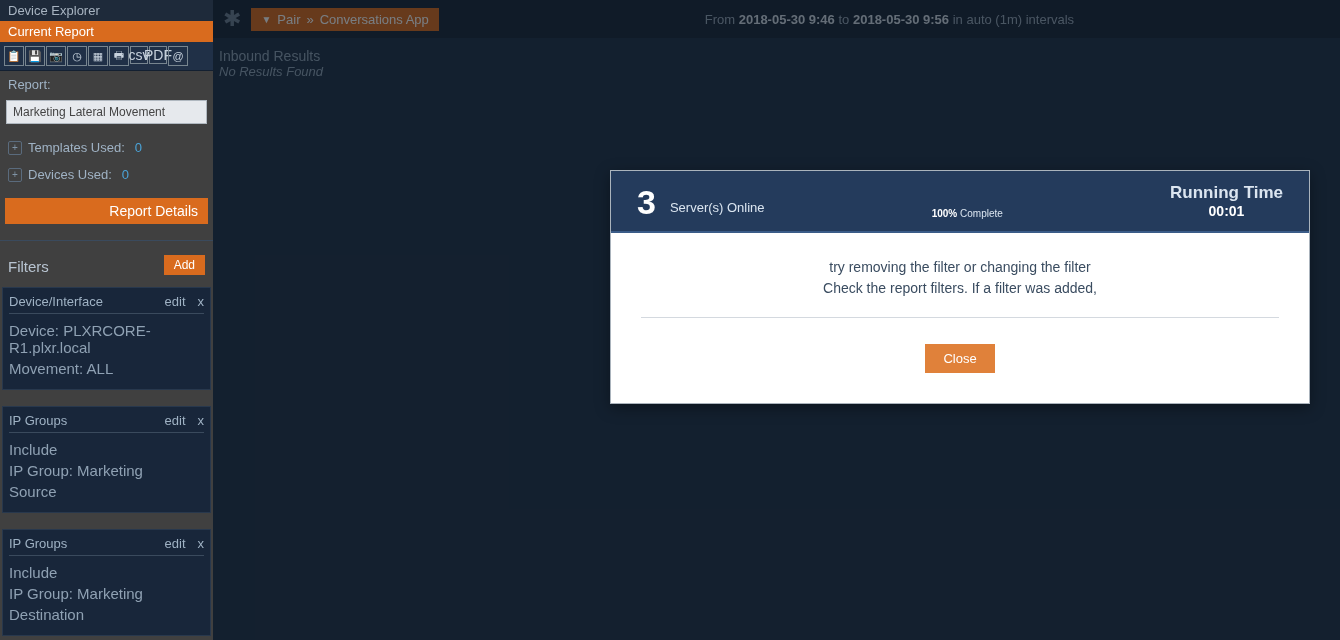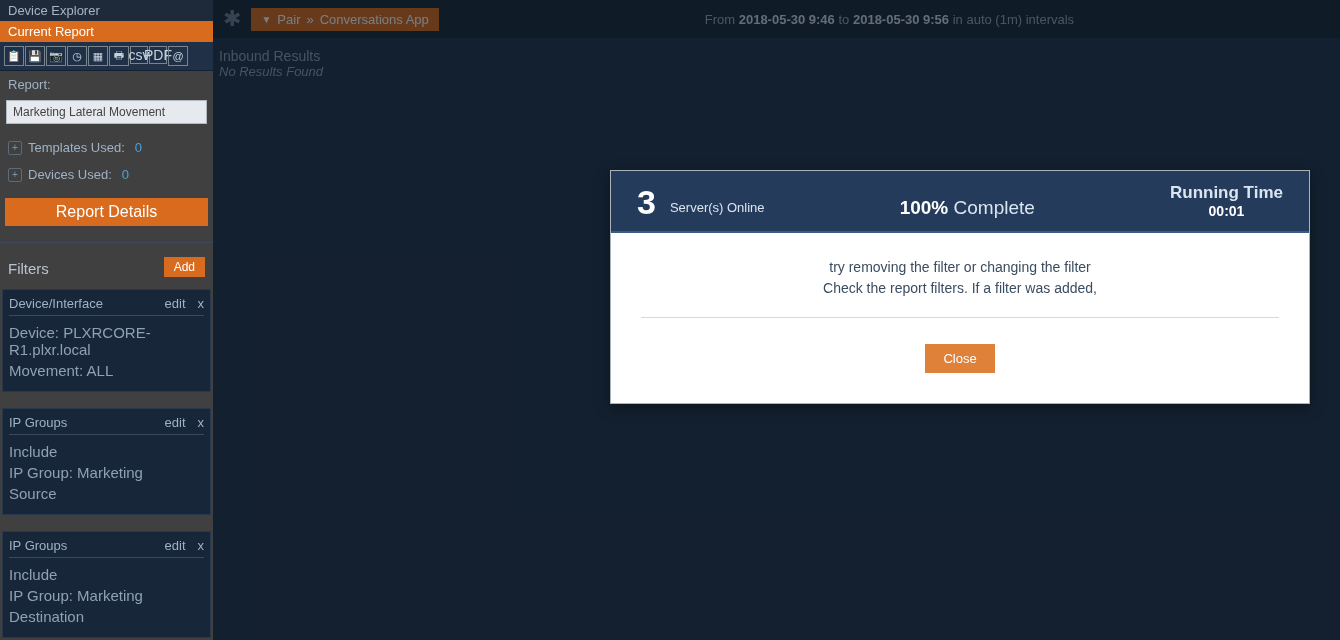--- a/index.html
+++ b/index.html
@@ -10,21 +10,21 @@
   .tabbtn { text-align: left; padding: 3px 8px; border: none; background: #1e2a3a; color: #a8b4c1; font-size: 13px; cursor: pointer; }
   .tabbtn.active { background: #d96b1e; color: #fff; }
   .toolbar-row { display:flex; gap:1px; padding: 4px 4px; background:#203047; border-bottom:1px solid #132031;}
   .ticon { width:20px; height:20px; border:1px solid #77858f; display:flex; align-items:center; justify-content:center; font-size:11px; color:#c7d2dd;}
   .ticon.small{ width:18px; height:18px; font-size:14px;}
   .sec-label { padding: 6px 8px 2px; color:#9fb2c4; font-size:13px; }
   .report-input { margin:6px 6px 10px; width: calc(100% - 12px); padding:4px 6px; background:#e6e9ed; color:#444; border:1px solid #b0b8c0; font-size:12px; }
   .plus-line { display:flex; align-items:center; gap:6px; padding:6px 8px; color:#9fb2c4; }
   .plus-ic { width:14px; height:14px; border:1px solid #5a6b7d; border-radius:2px; display:flex; align-items:center; justify-content:center; font-size:10px; color:#7f93a5;}
   .count-zero{ color:#4aa3d8; margin-left:4px;}
-  .btn-orange { display:inline-block; background:#d96b1e; color:#fff; border:none; padding:5px 10px; font-size:16px; cursor:pointer; margin:10px 5px 14px; }
+  .btn-orange { display:inline-block; background:#d96b1e; color:#fff; border:none; padding:5px 10px; font-size:14px; cursor:pointer; margin:10px 5px 14px;text-align:right; }
   .hr { border-top:1px solid #3a4a5d; margin:2px 0 10px;}
   .filters-head { display:flex; align-items:flex-end; justify-content:space-between; padding:4px 8px; }
   .filters-head h3 { font-weight:normal; color:#b8c4d1; font-size:15px; }
   .btn-add { background:#d96b1e; color:#fff; border:none; padding:3px 10px; font-size:12px; cursor:pointer;}
   .filter-card { background:#18263a; margin:8px 2px; padding:6px 6px 10px; border:1px solid #28384d;}
   .filter-title { display:flex; align-items:center; justify-content:space-between; border-bottom:1px solid #3a4a5d; padding-bottom:4px; margin-bottom:6px; color:#9fb2c4; }
   .filter-title .actions { display:flex; gap:12px; }
   .filter-title .actions span { cursor:pointer; }
   .filter-line { color:#8fa1b3; font-size:15px; padding:2px 0; }
   .main { flex:1; position:relative; background:#203147; }
@@ -36,21 +36,21 @@
   .timerange b { color:#d2dce6; font-weight:bold; }
   .content { padding:10px 6px; color:#98aab9; }
   .content .heading { color:#8fa3b6; font-size:14px;}
   .content .noresults { font-style:italic; color:#8fa3b6; font-size:13px;}
   .overlay { position:absolute; inset:0; background:rgba(10,18,28,0.55); pointer-events:none; }
   .modal { position:absolute; right:30px; top:170px; width:700px; background:#fff; border:1px solid #aab3bc; box-shadow:0 4px 14px rgba(0,0,0,.35); z-index:5; }
   .modal-head { background:#243b5c; color:#e8eef5; padding:12px 26px; display:flex; align-items:flex-end; justify-content:space-between; border-bottom:2px solid #3b5c88;}
   .mh-left { display:flex; align-items:flex-end; gap:14px;}
   .big3 { font-size:34px; font-weight:bold; color:#fff; line-height:1; }
   .mh-label { font-size:13px; color:#dbe5f0; padding-bottom:4px;}
-  .mh-center { font-size:19px; color:#dbe5f0; }
+  .mh-center { font-size:10px; color:#dbe5f0; }
   .mh-center b { color:#fff; }
   .mh-right { text-align:center; }
   .mh-right .lbl { font-size:17px; color:#dbe5f0; font-weight:bold; }
   .mh-right .val { font-size:14px; color:#fff; font-weight:bold; }
   .modal-body { padding:24px 30px 30px; text-align:center; color:#53657a; }
   .modal-body .line1 { font-size:13px; color:#6a7a8c; margin-bottom:10px;}
   .modal-body .line2 { font-size:14px; color:#3a4c60; line-height:1.5; }
   .modal-body hr { margin:18px 0 26px; border:none; border-top:1px solid #d4d9df; }
   .close-btn { background:#e0813a; color:#fff; border:none; padding:7px 18px; font-size:13px; cursor:pointer; }
 </style>

